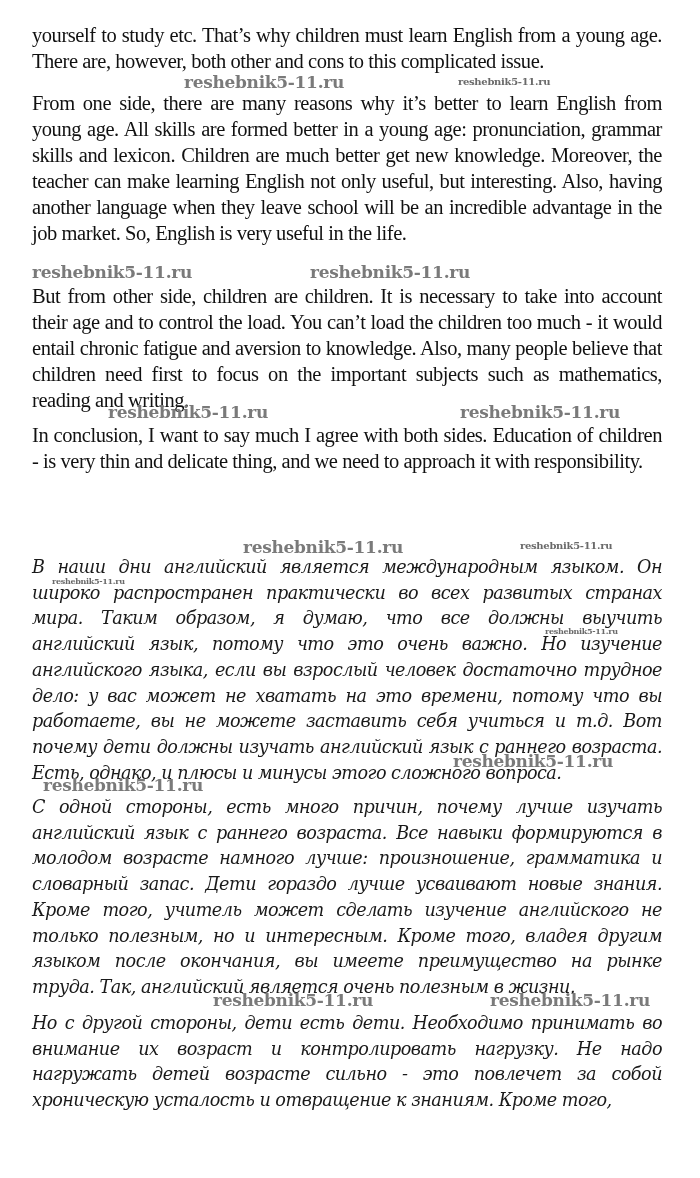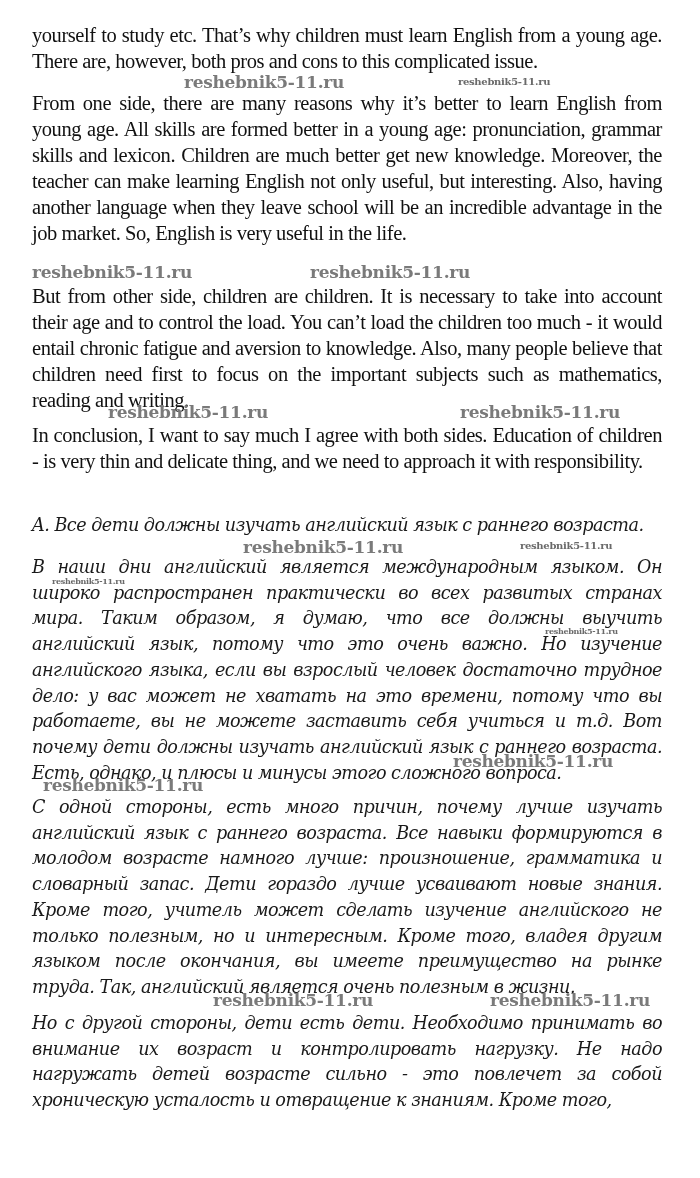--- a/index.html
+++ b/index.html
@@ -55,38 +55,37 @@
       text-align: right;
     }
     .wm.big { font-size: 17px; }
     .wm.small { font-size: 10px; color: #6a6a6a; }
   </style>
 </head>
 <body>
 
 <div class="page">
 
-  <p class="para" style="top:22px;">yourself to study etc. That’s why children must learn English from a young age. There are, however, both pros and cons to this complicated issue.</p>
+  <p class="para" style="top:22px;">yourself to study etc. That’s why children must learn English from a young age. There are, however, both other and cons to this complicated issue.</p>
 
   <span class="wm big" style="left:184px; top:72px;">reshebnik5-11.ru</span>
   <span class="wm small" style="left:458px; top:76px;">reshebnik5-11.ru</span>
 
   <p class="para" style="top:90px;">From one side, there are many reasons why it’s better to learn English from young age. All skills are formed better in a young age: pronunciation, grammar skills and lexicon. Children are much better get new knowledge. Moreover, the teacher can make learning English not only useful, but interesting. Also, having another language when they leave school will be an incredible advantage in the job market. So, English is very useful in the life.</p>
 
   <span class="wm big" style="left:32px; top:262px;">reshebnik5-11.ru</span>
   <span class="wm big" style="left:310px; top:262px;">reshebnik5-11.ru</span>
 
   <p class="para" style="top:283px;">But from other side, children are children. It is necessary to take into account their age and to control the load. You can’t load the children too much - it would entail chronic fatigue and aversion to knowledge. Also, many people believe that children need first to focus on the important subjects such as mathematics, reading and writing.</p>
 
   <span class="wm big" style="left:108px; top:402px;">reshebnik5-11.ru</span>
   <span class="wm big" style="left:460px; top:402px;">reshebnik5-11.ru</span>
 
   <p class="para" style="top:422px;">In conclusion, I want to say much I agree with both sides. Education of children - is very thin and delicate thing, and we need to approach it with responsibility.</p>
 
-  <p class="para ru heading" style="top:513px;">A. Все дети должны изучать английский язык с раннего возраста.</p>
 
   <span class="wm big" style="left:243px; top:537px;">reshebnik5-11.ru</span>
   <span class="wm small" style="left:520px; top:540px;">reshebnik5-11.ru</span>
   <span class="wm small" style="left:52px; top:576px; font-size:8px;">reshebnik5-11.ru</span>
   <span class="wm small" style="left:545px; top:626px; font-size:8px;">reshebnik5-11.ru</span>
 
   <p class="para ru" style="top:555px;">В наши дни английский является международным языком. Он широко распространен практически во всех развитых странах мира. Таким образом, я думаю, что все должны выучить английский язык, потому что это очень важно. Но изучение английского языка, если вы взрослый человек достаточно трудное дело: у вас может не хватать на это времени, потому что вы работаете, вы не можете заставить себя учиться и т.д. Вот почему дети должны изучать английский язык с раннего возраста. Есть, однако, и плюсы и минусы этого сложного вопроса.</p>
 
   <span class="wm big" style="left:453px; top:751px;">reshebnik5-11.ru</span>
   <span class="wm big" style="left:43px; top:775px;">reshebnik5-11.ru</span>

